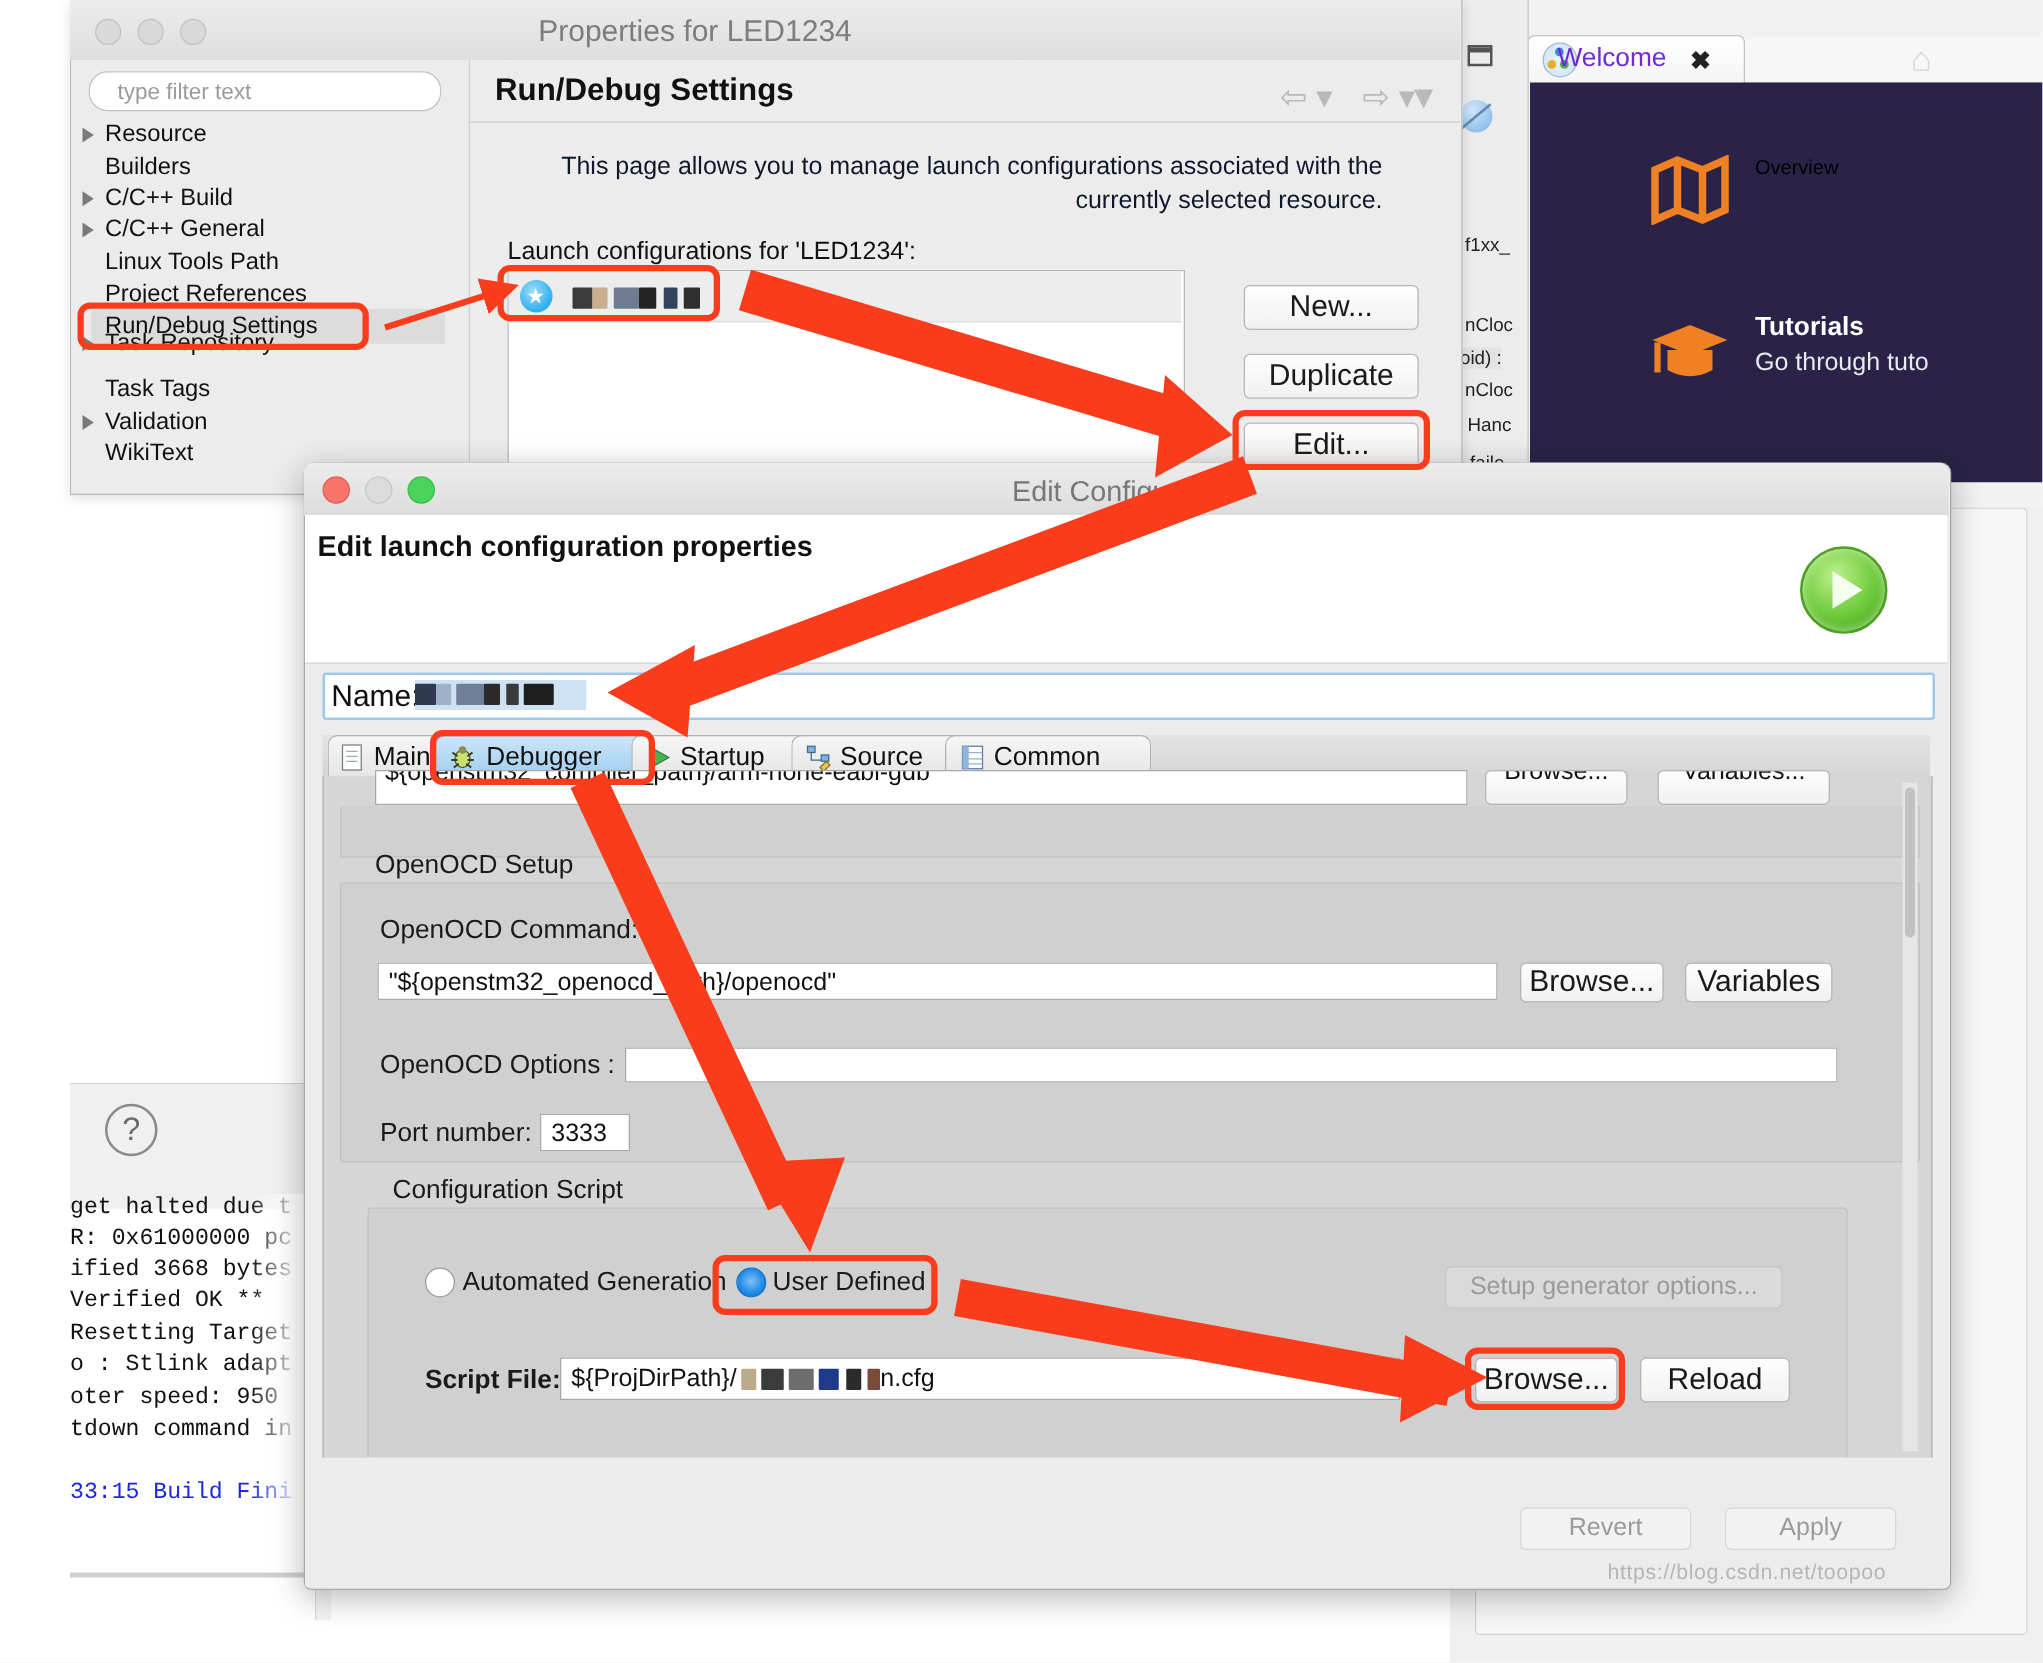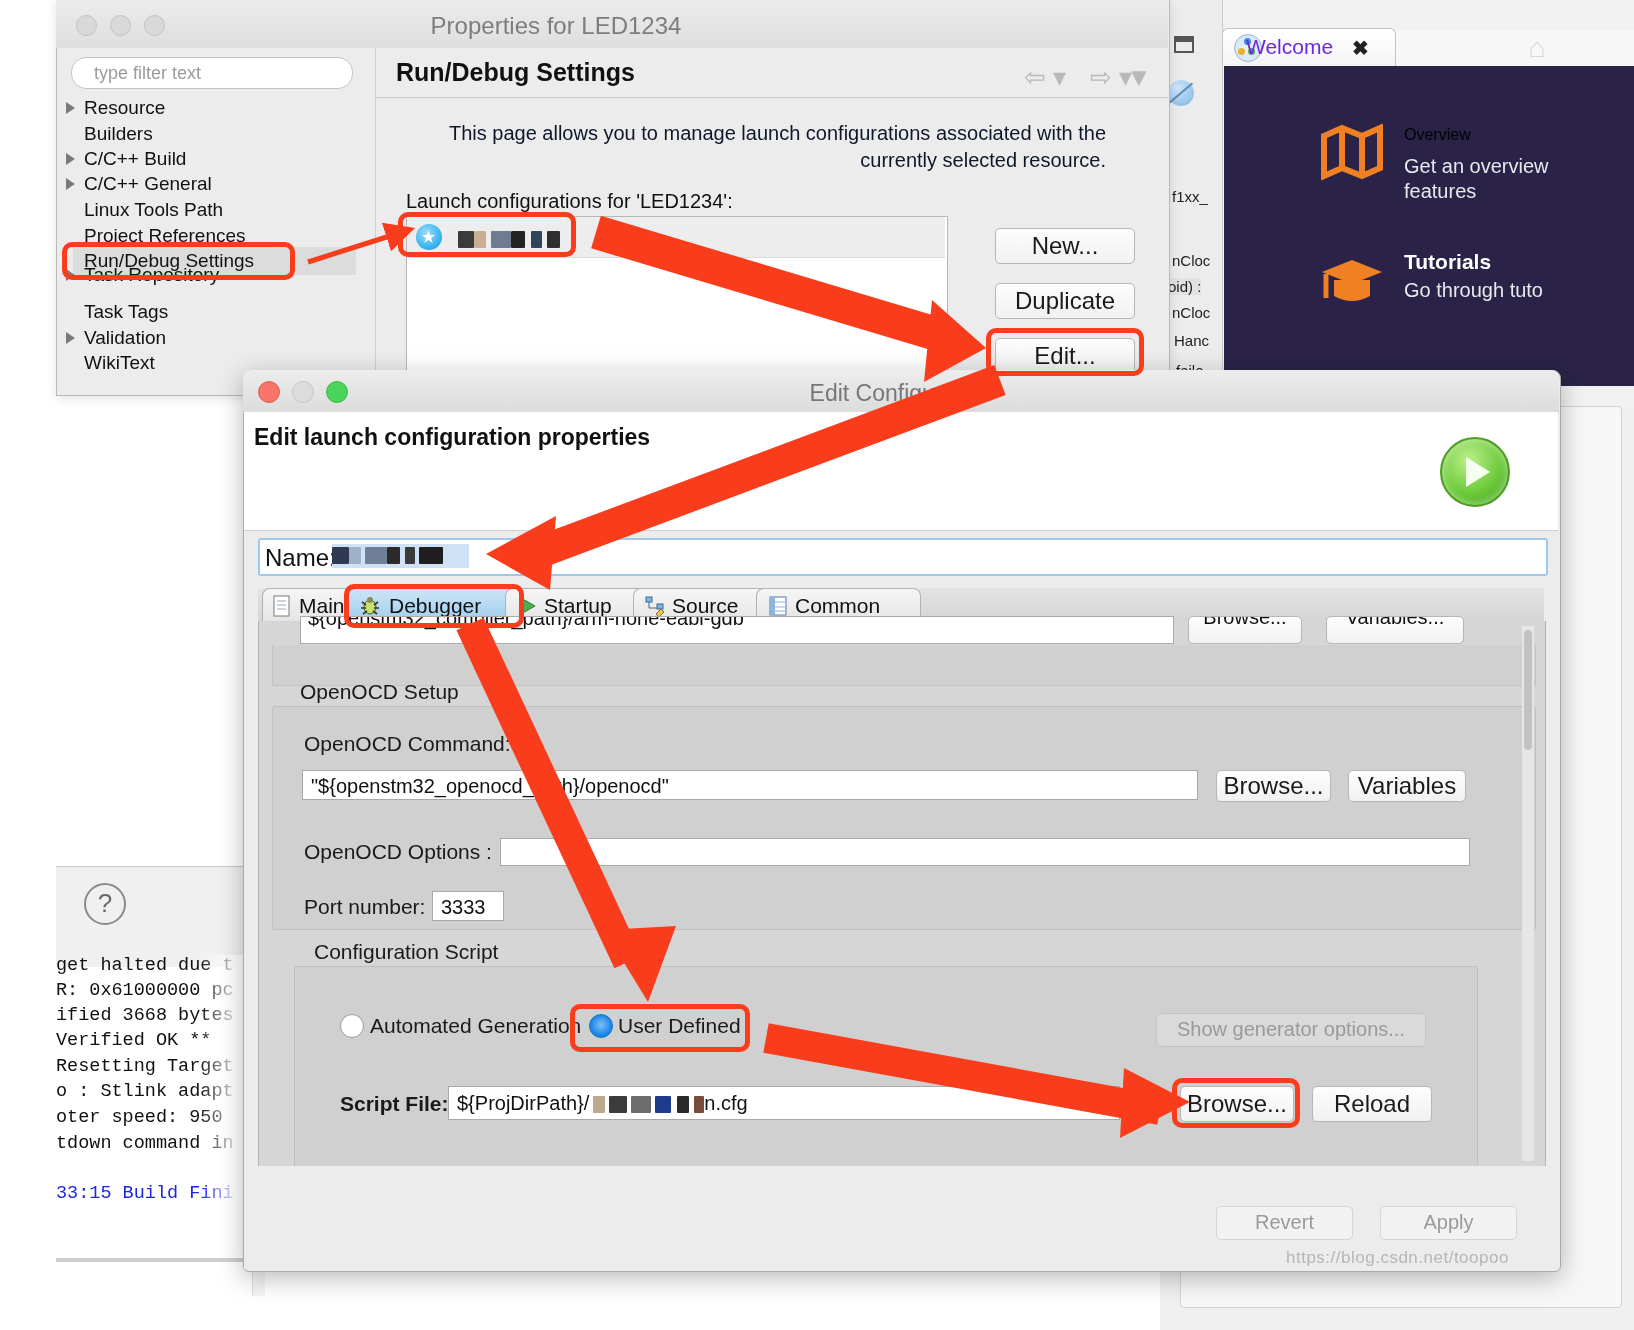--- a/index.html
+++ b/index.html
@@ -189,22 +189,20 @@
 <div class="abs" id="welcome-label">Welcome</div>
 <div class="abs" id="welcome-close">✖</div>
 <div class="abs" id="home-icon">⌂</div>
 
 <div class="abs" id="welcome-body">
   <svg class="abs" style="left:96px;top:58px;width:64px;height:56px;" viewBox="0 0 64 56">
     <path class="wel-ico" d="M4 12 L22 4 L42 12 L60 4 L60 44 L42 52 L22 44 L4 52 Z"></path>
     <path class="wel-ico" d="M22 4 L22 44 M42 12 L42 52"></path>
   </svg>
   <div class="abs" style="left:180px;top:60px;">Overview</div>
-  <div class="abs wel-item-sub" style="left:180px;top:88px;width:230px;white-space:pre-line;">Get an overview
-features</div>
 
   <svg class="abs" style="left:92px;top:188px;width:72px;height:56px;" viewBox="0 0 72 56">
     <path d="M6 18 L36 6 L66 18 L36 30 Z" fill="#ef8023"></path>
     <path d="M18 26 L18 42 Q36 52 54 42 L54 26" fill="#ef8023"></path>
     <path d="M10 20 L10 44" stroke="#ef8023" stroke-width="5" fill="none"></path>
   </svg>
   <div class="abs wel-item-title" style="left:180px;top:184px;">Tutorials</div>
   <div class="abs wel-item-sub" style="left:180px;top:212px;width:230px;">Go through tuto</div>
 </div>
 <div class="abs" id="welcome-below"></div>
@@ -369,21 +367,21 @@
 <div class="sec-label" style="left:304px;top:895px;">Port number:</div>
 <div class="field-input" style="left:432px;top:891px;width:72px;height:30px;">3333</div>
 
 <div class="sec-label" style="left:314px;top:940px;">Configuration Script</div>
 <div class="group-box" style="left:294px;top:966px;width:1182px;height:200px;"></div>
 
 <div class="radio" style="left:340px;top:1014px;"></div>
 <div class="radio-label" style="left:370px;top:1014px;">Automated Generation</div>
 <div class="radio on" style="left:589px;top:1014px;"></div>
 <div class="radio-label" style="left:618px;top:1014px;">User Defined</div>
-<div class="btn-disabled" style="left:1156px;top:1013px;width:268px;height:32px;line-height:31px;">Show generator options...</div>
+<div class="btn-disabled" style="left:1156px;top:1013px;width:268px;height:32px;line-height:31px;">Setup generator options...</div>
 
 <div class="sec-label" style="left:340px;top:1092px;font-weight:bold;">Script File:</div>
 <div class="field-input" style="left:448px;top:1086px;width:672px;height:34px;line-height:33px;">
   <span>${ProjDirPath}/</span><span class="redact" style="width:12px;background:#bda98c;margin:0 4px;"></span><span class="redact" style="width:18px;background:#3b3b3b;"></span><span class="redact" style="width:4px;"></span><span class="redact" style="width:20px;background:#6d6d6d;"></span><span class="redact" style="width:4px;"></span><span class="redact" style="width:16px;background:#1f3a8a;"></span><span class="redact" style="width:6px;"></span><span class="redact" style="width:12px;background:#2b2b2b;"></span><span class="redact" style="width:5px;"></span><span class="redact" style="width:10px;background:#7a4a3a;"></span><span>n.cfg</span>
 </div>
 <div class="btn" style="left:1180px;top:1086px;width:112px;height:34px;line-height:33px;">Browse...</div>
 <div class="btn" style="left:1312px;top:1086px;width:118px;height:34px;line-height:33px;">Reload</div>
 
 <div class="abs" id="panel-scroll">
     <i></i>

